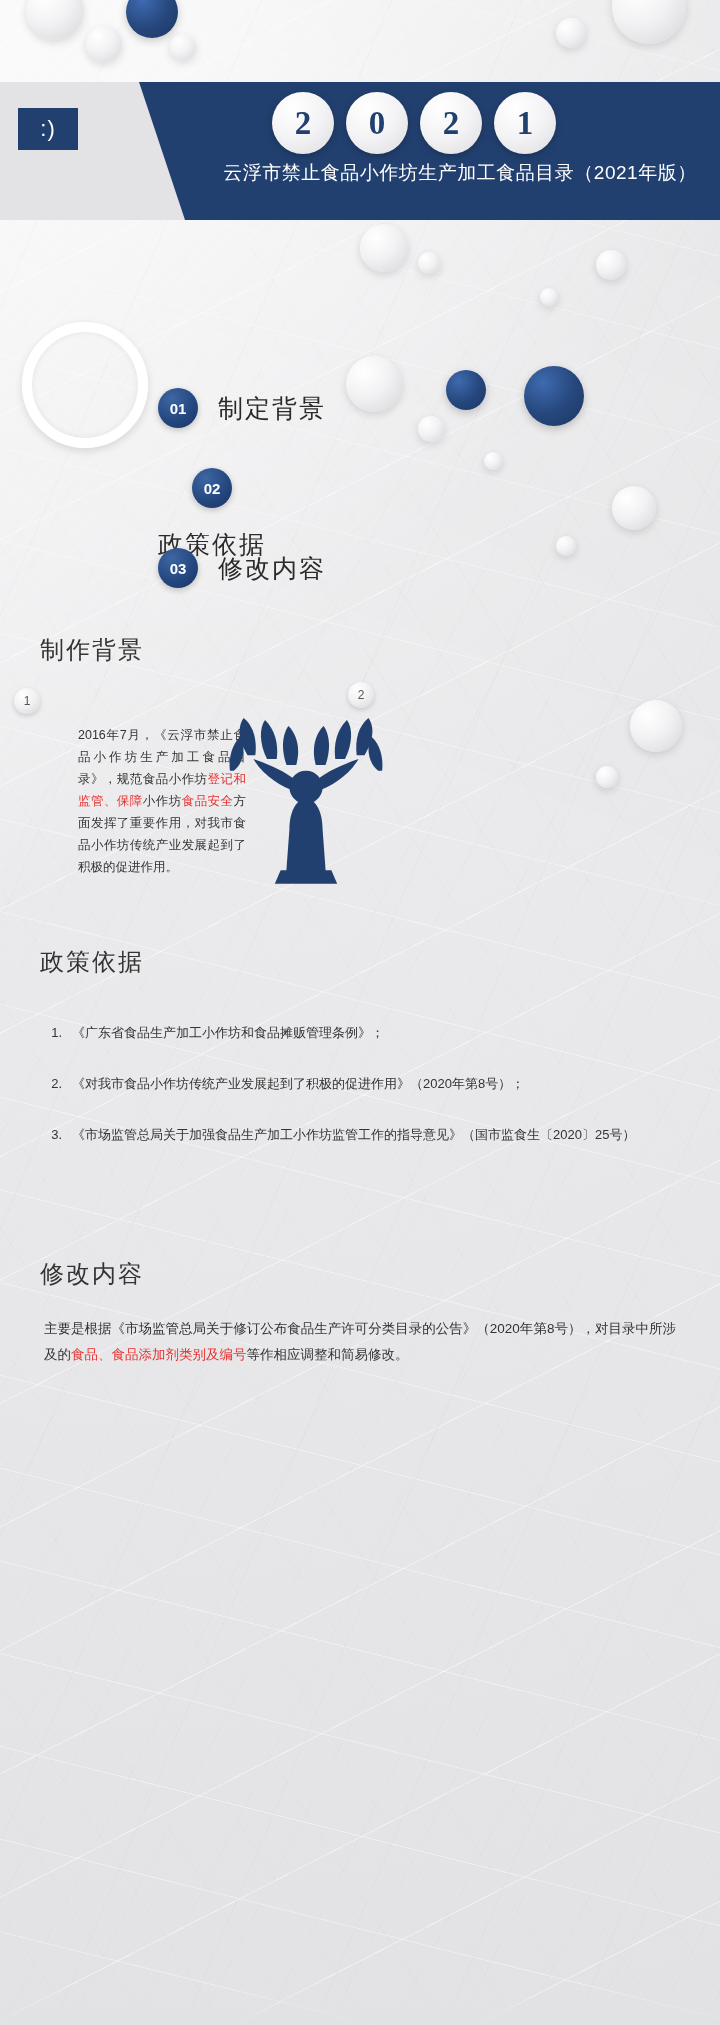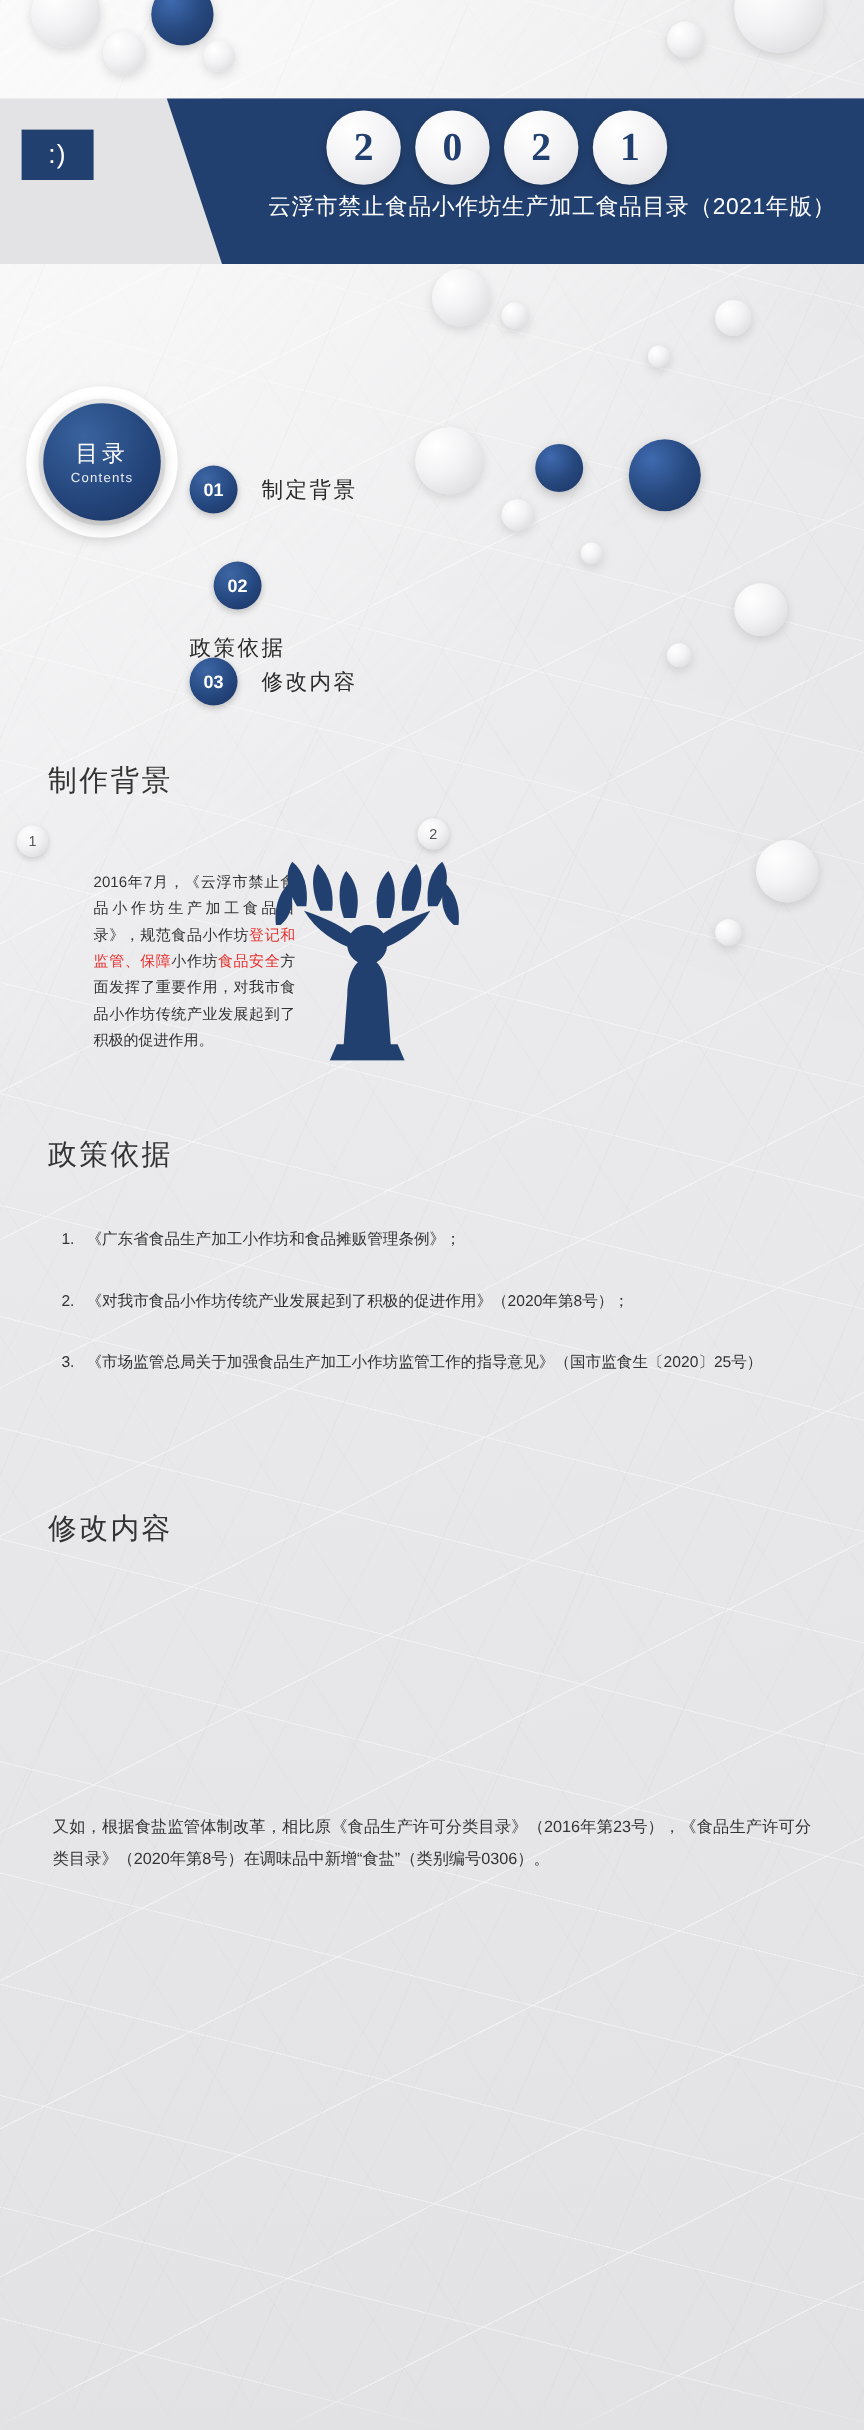--- a/index.html
+++ b/index.html
@@ -146,21 +146,21 @@
     width: 40px; height: 40px;
     border-radius: 50%;
     background: radial-gradient(circle at 34% 26%, #3d66a4 0%, #254880 55%, #1a3160 100%);
     color: #fff;
     font-size: 15px;
     font-weight: bold;
     display: flex; align-items: center; justify-content: center;
     box-shadow: 0 2px 6px rgba(0,0,0,.22);
   }
   .toc-label {
-    font-size: 18px;
+    font-size: 25px;
     color: #2a2a2a;
     letter-spacing: 2px;
     text-align: right;
   }
 
   
   .sec-title {
     position: absolute;
     font-size: 24px;
     color: #333333;
@@ -254,24 +254,20 @@
     <div class="year-digit">1</div>
   </div>
   <div class="header-title">云浮市禁止食品小作坊生产加工食品目录（2021年版）</div>
 
   <div class="ball white" style="left:360px; top:224px; width:48px; height:48px;"></div>
   <div class="ball white" style="left:418px; top:252px; width:22px; height:22px;"></div>
   <div class="ball white" style="left:596px; top:250px; width:30px; height:30px;"></div>
   <div class="ball white" style="left:540px; top:288px; width:18px; height:18px;"></div>
 
   <div class="ball ring" style="left:22px; top:322px; width:126px; height:126px;"></div>
-  <div class="toc-badge">
-    <div class="cn">目录</div>
-    <div class="en">Contents</div>
-  </div>
 
   <div class="ball white" style="left:346px; top:356px; width:56px; height:56px;"></div>
   <div class="ball blue" style="left:446px; top:370px; width:40px; height:40px;"></div>
   <div class="ball blue" style="left:524px; top:366px; width:60px; height:60px;"></div>
   <div class="ball white" style="left:418px; top:416px; width:26px; height:26px;"></div>
   <div class="ball white" style="left:484px; top:452px; width:18px; height:18px;"></div>
   <div class="ball white" style="left:612px; top:486px; width:44px; height:44px;"></div>
   <div class="ball white" style="left:556px; top:536px; width:20px; height:20px;"></div>
 
   <div class="toc-item" style="left:158px; top:388px;">
@@ -333,20 +329,20 @@
       <div class="policy-text">《对我市食品小作坊传统产业发展起到了积极的促进作用》（2020年第8号）；</div>
     </div>
     <div class="policy-item">
       <div class="policy-idx">3.</div>
       <div class="policy-text">《市场监管总局关于加强食品生产加工小作坊监管工作的指导意见》（国市监食生〔2020〕25号）</div>
     </div>
   </div>
 
   <div class="sec-title" style="left:40px; top:1258px;">修改内容</div>
 
-
-
-  <div class="rev-block" style="top:1510px;">
-    <span>又如，根据食盐监管体制改革，相比原《食品生产许可分类目录》（2016年第23号），《食品生产许可分类目录》（2020年第8号）在调味品中新增“食盐”（类别编号0306）。</span>
-  </div>
+  <div class="rev-block" style="top:1316px;">
+    <span>主要是根据《市场监管总局关于修订公布食品生产许可分类目录的公告》（2020年第8号），对目录中所涉及的</span><span class="red">食品、食品添加剂类别及编号</span><span>等作相应调整和简易修改。</span>
+  </div>
+
+
 
   <div class="bottom-fade"></div>
 </div>
 
 </body></html>

